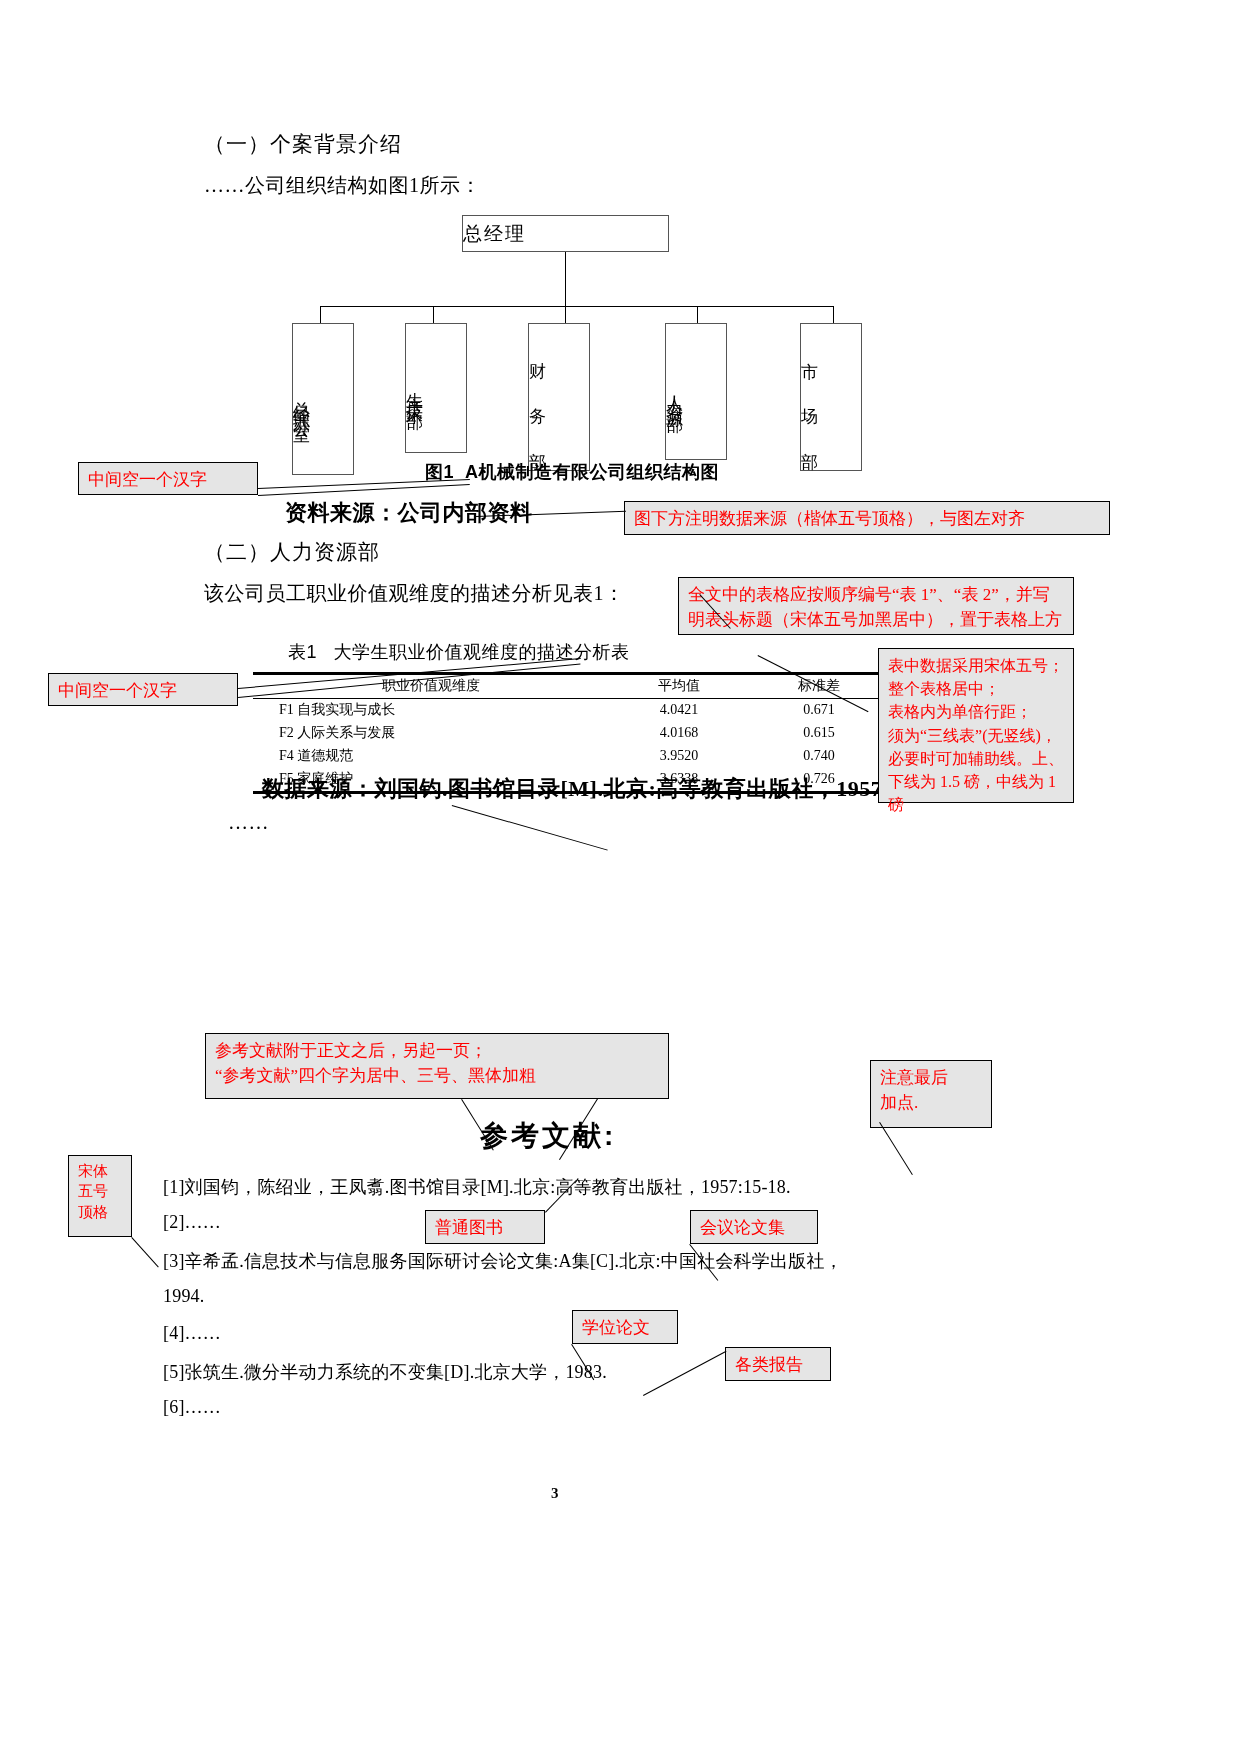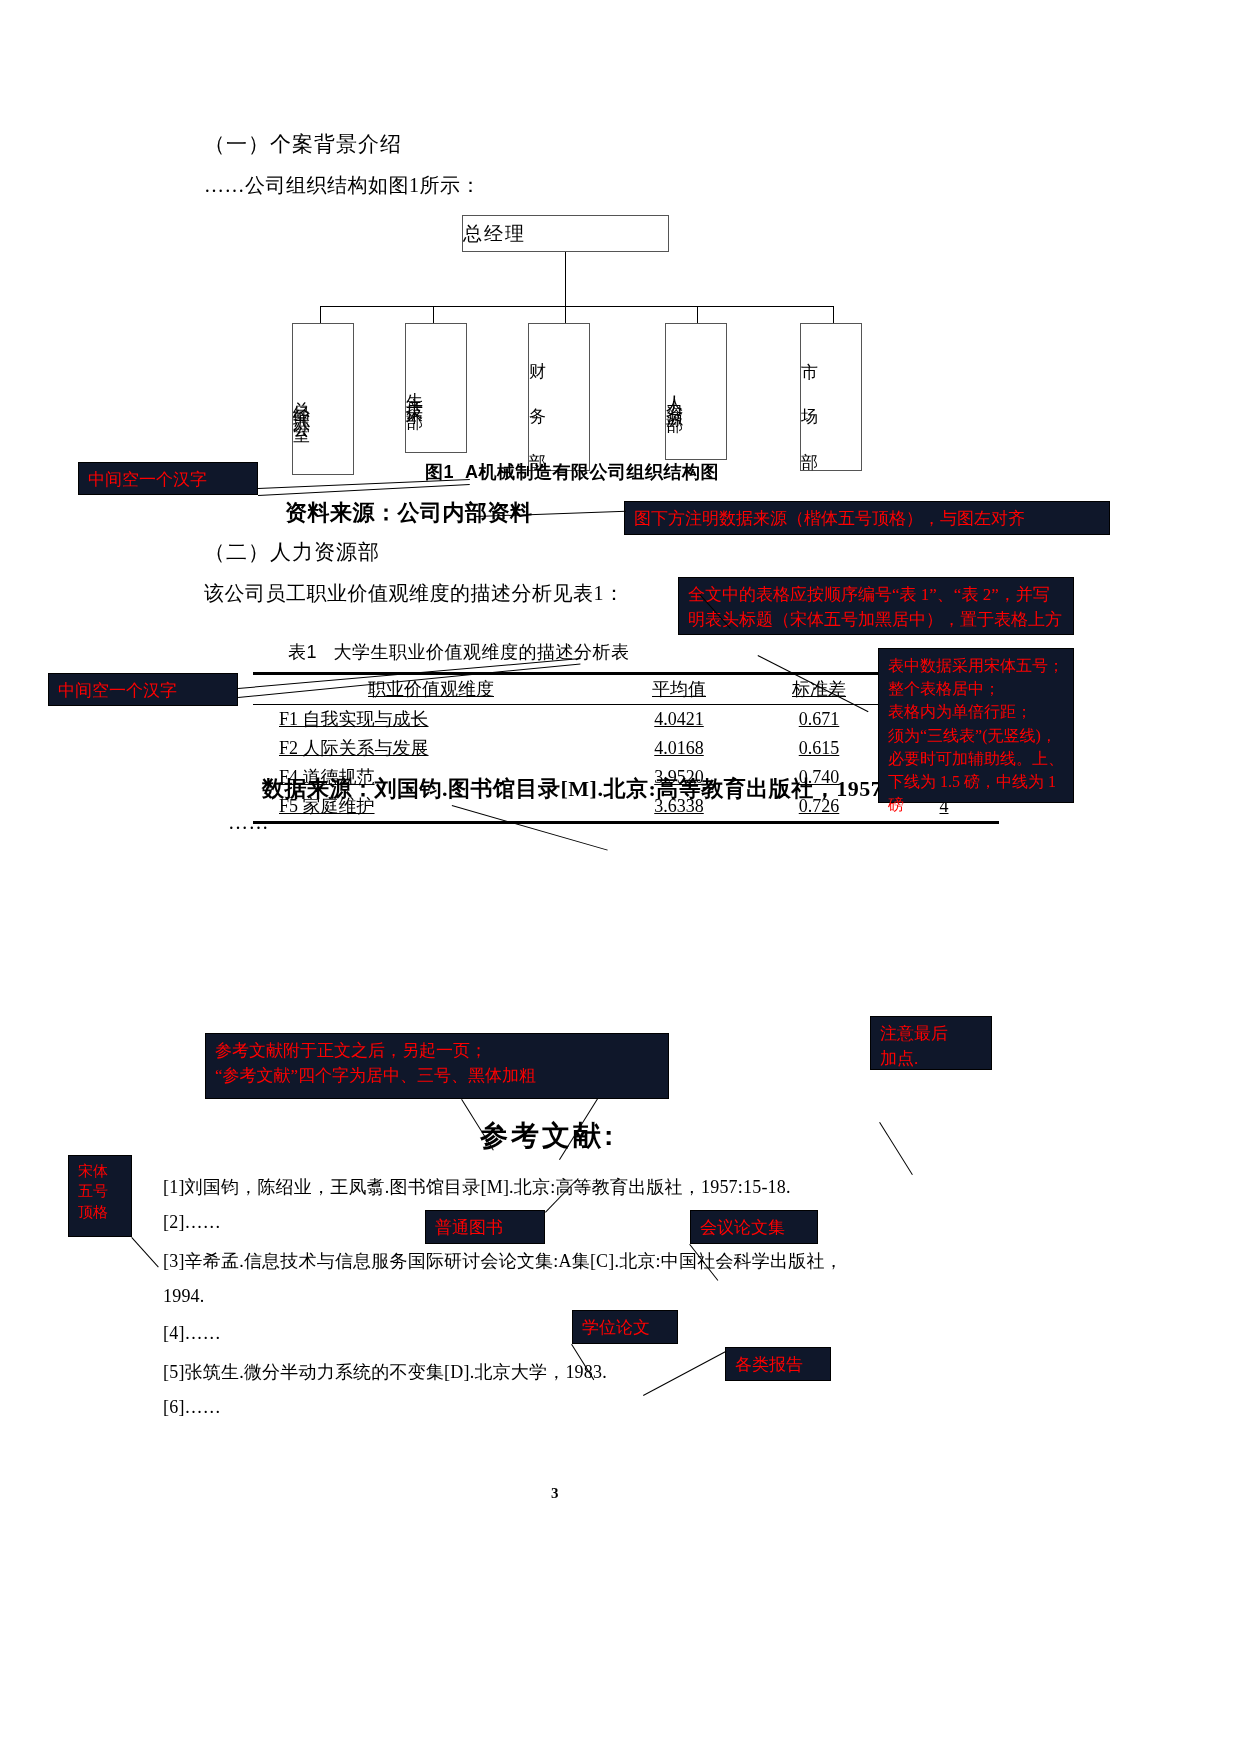--- a/index.html
+++ b/index.html
@@ -74,41 +74,40 @@
     line-height: 1;
     padding-top: 6px;
   }
   .node-v.sparse { letter-spacing: 13px; }
   .conn { background: #000; }
 
   
   .t3 {
     border-collapse: collapse;
     font-family: "Liberation Serif", serif;
-    font-size: 18px;
-    text-decoration: underline;
+    font-size: 14px;
   }
   .t3 th, .t3 td {
     padding: 2px 0 3px 0;
     font-weight: normal;
     white-space: nowrap;
   }
   .t3 thead tr { border-top: 3px solid #000; border-bottom: 1.5px solid #000; }
   .t3 tbody tr:last-child { border-bottom: 3px solid #000; }
   .t3 .c-dim  { text-align: left;   width: 330px; padding-left: 26px; }
   .t3 .c-mean { text-align: center; width: 140px; }
   .t3 .c-sd   { text-align: center; width: 140px; }
   .t3 .c-rank { text-align: center; width: 110px; }
   .t3 thead .c-dim { text-align: center; padding-left: 0; }
 
   
   .note {
     position: absolute;
     border: 1px solid #000;
-    background: #0f172a;
+    background: #e5e5e5;
     color: #ff0000;
     font-family: "Liberation Serif", serif;
     font-size: 17px;
     line-height: 1.45;
     padding: 5px 9px;
     box-sizing: border-box;
     white-space: pre-line;
   }
   .note.small { font-size: 16px; }
   .note.tiny  { font-size: 15px; line-height: 1.3; }
@@ -259,21 +258,21 @@
   <div class="leader" style="left:758px; top:655px; width:124px; transform:rotate(27deg);"></div>
 
   <div class="leader" style="left:452px; top:805px; width:162px; transform:rotate(16deg);"></div>
 
   <div class="note" style="left:205px; top:1033px; width:464px; height:66px;">参考文献附于正文之后，另起一页；
 “参考文献”四个字为居中、三号、黑体加粗</div>
 
   <div class="leader" style="left:462px; top:1099px; width:60px; transform:rotate(58deg);"></div>
   <div class="leader" style="left:598px; top:1099px; width:72px; transform:rotate(122deg);"></div>
 
-  <div class="note" style="left:870px; top:1016px; width:122px; height:54px;">注意最后
+  <div class="note" style="left:870px; top:1060px; width:122px; height:68px;">注意最后
 加点.</div>
   <div class="leader" style="left:880px; top:1122px; width:62px; transform:rotate(58deg);"></div>
 
   <div class="abs ref-title txt" style="left:480px; top:1122px;">参考文献:</div>
 
   <div class="abs ref-item" style="left:163px; top:1175px;">[1]刘国钧，陈绍业，王凤翥.图书馆目录[M].北京:高等教育出版社，1957:15-18.</div>
   <div class="abs ref-item" style="left:163px; top:1212px;">[2]……</div>
   <div class="abs ref-item" style="left:163px; top:1249px;">[3]辛希孟.信息技术与信息服务国际研讨会论文集:A集[C].北京:中国社会科学出版社，</div>
   <div class="abs ref-item" style="left:163px; top:1286px;">1994.</div>
   <div class="abs ref-item" style="left:163px; top:1323px;">[4]……</div>

